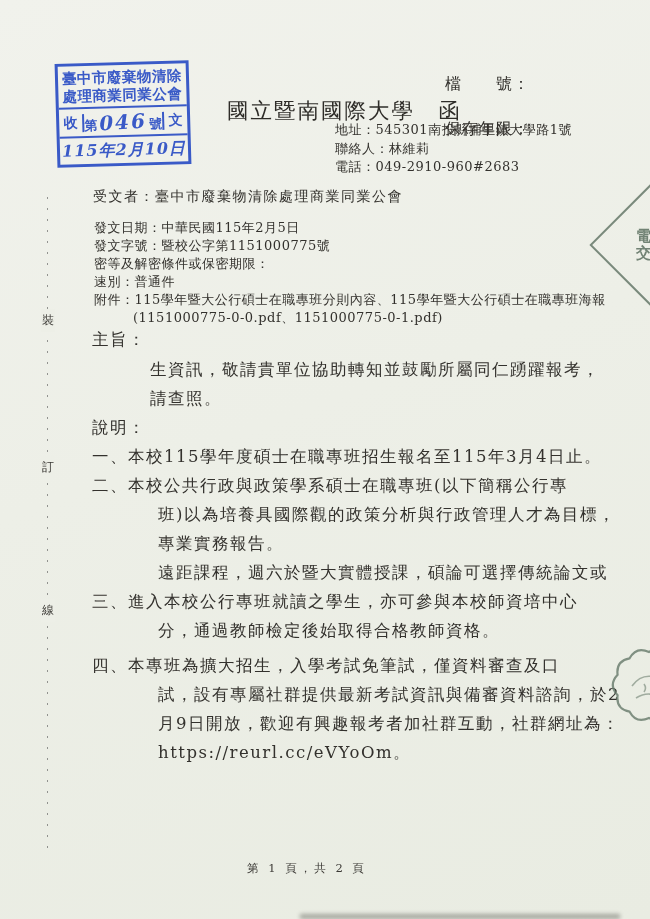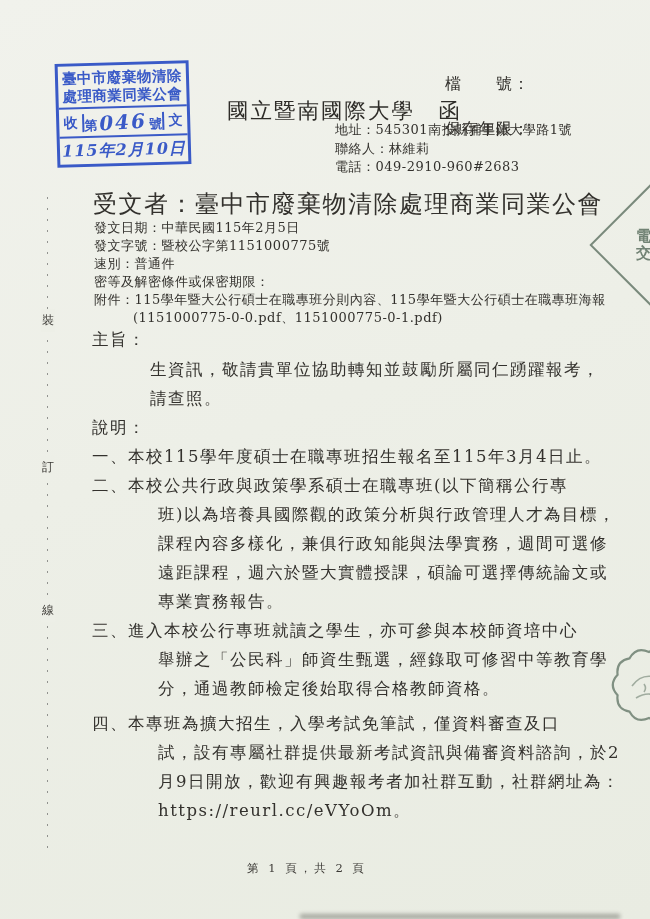--- a/index.html
+++ b/index.html
@@ -26,21 +26,21 @@
   .stamp .row{display:flex;align-items:center;border-bottom:2px solid #2b4ec5;height:27px;}
   .stamp .cell{width:23px;text-align:center;font-size:14px;flex:none;}
   .stamp .cell.l{border-right:2px solid #2b4ec5;}
   .stamp .cell.r{border-left:2px solid #2b4ec5;}
   .stamp .mid{flex:1;text-align:center;font-size:13px;white-space:nowrap;}
   .stamp .num{font-size:20px;font-style:italic;display:inline-block;transform:rotate(-2deg);padding:0 2px;letter-spacing:2px;}
   .stamp .date{height:26px;line-height:26px;text-align:center;font-size:16px;font-style:italic;letter-spacing:1px;white-space:nowrap;}
   
   .title{position:absolute;left:227px;top:96px;font-size:21.5px;letter-spacing:2px;white-space:nowrap;color:#2e2c28;text-align:center;}
   .contact{position:absolute;left:335px;top:121px;font-size:13px;line-height:18.5px;letter-spacing:.5px;white-space:nowrap;}
-  .recipient{position:absolute;left:93px;top:188px;font-size:24px;letter-spacing:1.5px;white-space:nowrap;}
+  .recipient{position:absolute;left:93px;top:188px;font-size:14px;letter-spacing:1.5px;white-space:nowrap;}
   .meta{position:absolute;left:94px;top:219px;font-size:13px;line-height:18px;letter-spacing:.5px;white-space:nowrap;}
   .meta .indent{padding-left:39px;}
   
   .body{position:absolute;left:92px;top:326px;font-size:16.5px;line-height:29px;letter-spacing:1.5px;}
   .body .row{display:flex;white-space:nowrap;}
   .body .lbl{width:58px;flex:none;font-family:Liberation Mono, monospace;}
   .cont-subj{margin-left:58px;white-space:nowrap;}
   .item-first{margin-left:0;white-space:nowrap;}
   .item-cont{margin-left:66px;white-space:nowrap;}
   .mt6{margin-top:6px;}
@@ -86,45 +86,43 @@
     <div>地址：545301南投縣埔里鎮大學路1號</div>
     <div>聯絡人：林維莉</div>
     <div>電話：049-2910-960#2683</div>
   </div>
 
   <div class="recipient">受文者：臺中市廢棄物清除處理商業同業公會</div>
 
   <div class="meta">
     <div>發文日期：中華民國115年2月5日</div>
     <div>發文字號：暨校公字第1151000775號</div>
+    <div>密等及解密條件或保密期限：</div>
     <div>速別：普通件</div>
-    <div>密等及解密條件或保密期限：</div>
     <div>附件：115學年暨大公行碩士在職專班分則內容、115學年暨大公行碩士在職專班海報</div>
     <div class="indent">(1151000775-0-0.pdf、1151000775-0-1.pdf)</div>
   </div>
 
   <div class="body">
     <div class="row">
       <span class="lbl">主旨：</span>
     </div>
     <div class="cont-subj">生資訊，敬請貴單位協助轉知並鼓勵所屬同仁踴躍報考，</div>
     <div class="cont-subj">請查照。</div>
 
     <div>說明：</div>
 
     <div class="item-first">一、本校115學年度碩士在職專班招生報名至115年3月4日止。</div>
 
     <div class="item-first">二、本校公共行政與政策學系碩士在職專班(以下簡稱公行專</div>
     <div class="item-cont">班)以為培養具國際觀的政策分析與行政管理人才為目標，</div>
-    <div class="item-cont">課程內容多樣化，兼俱行政知能與法學實務，週間可選修</div>
+    <div class="item-cont">專業實務報告。</div>
     <div class="item-cont">遠距課程，週六於暨大實體授課，碩論可選擇傳統論文或</div>
-    <div class="item-cont">專業實務報告。</div>
 
     <div class="item-first">三、進入本校公行專班就讀之學生，亦可參與本校師資培中心</div>
-    <div class="item-cont">舉辦之「公民科」師資生甄選，經錄取可修習中等教育學</div>
     <div class="item-cont">分，通過教師檢定後始取得合格教師資格。</div>
 
     <div class="item-first mt6">四、本專班為擴大招生，入學考試免筆試，僅資料審查及口</div>
     <div class="item-cont">試，設有專屬社群提供最新考試資訊與備審資料諮詢，於2</div>
     <div class="item-cont">月9日開放，歡迎有興趣報考者加社群互動，社群網址為：</div>
     <div class="item-cont">https://reurl.cc/eVYoOm。</div>
   </div>
 
   <div class="bind-line"></div>
   <span class="bindchar" style="top:309px;">裝</span>

